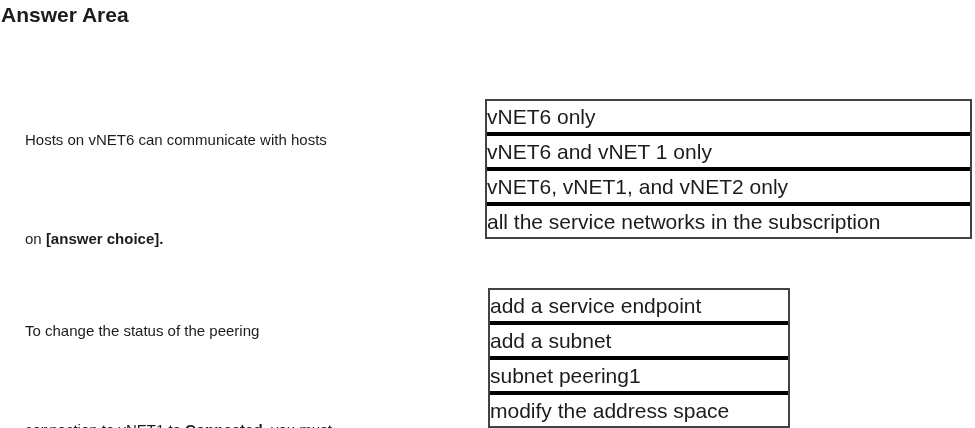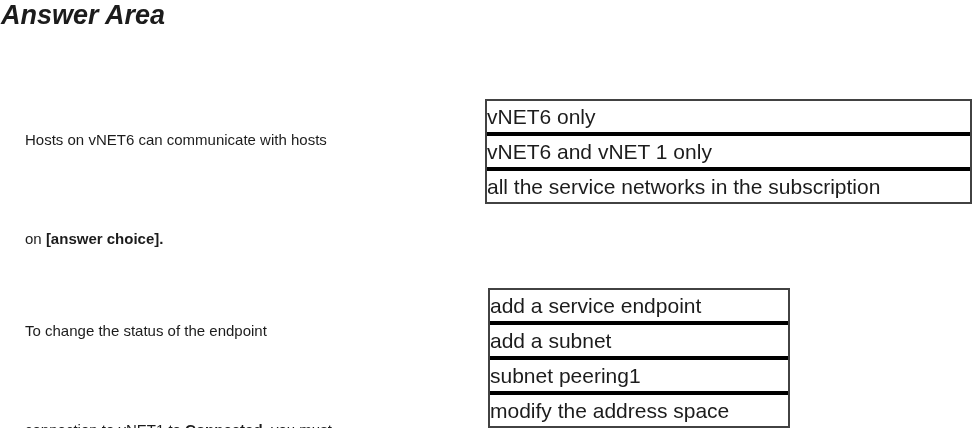--- a/index.html
+++ b/index.html
@@ -13,25 +13,24 @@
     height: 428px;
     background: #ffffff;
     font-family: "Liberation Sans", sans-serif;
     color: #1c1c1c;
     overflow: hidden;
   }
   .title {
     position: absolute;
     left: 1px;
     top: 1px;
-    font-size: 27px;
+    font-size: 21px;
     font-weight: bold;
     line-height: 28px;
     color: #1c1c1c;
-    font-style: italic;
   }
   .q-block {
     position: absolute;
     left: 0;
     width: 482px;
   }
   .q-block.q1 { top: 90px; }
   .q-block.q2 { top: 281px; }
   .qline {
     font-size: 15px;
@@ -80,26 +79,27 @@
       <span>Hosts on vNET6 can communicate with hosts</span>
     </div>
     <div class="qline">
       <span>on </span><span class="bold">[answer choice].</span>
     </div>
   </div>
 
   <div class="options-table t1">
     <div class="option-row">vNET6 only</div>
     <div class="option-row">vNET6 and vNET 1 only</div>
+    <div class="option-row">vNET6, vNET1, and vNET2 only</div>
     <div class="option-row">all the service networks in the subscription</div>
   </div>
 
   <div class="q-block q2">
     <div class="qline">
-      <span>To change the status of the endpoint</span>
+      <span>To change the status of the peering</span>
     </div>
     <div class="qline">
       <span>connection to vNET1 to </span><span class="bold">Connected</span><span>, you must</span>
     </div>
 
   </div>
 
   <div class="options-table t2">
     <div class="option-row">add a service endpoint</div>
     <div class="option-row">add a subnet</div>

